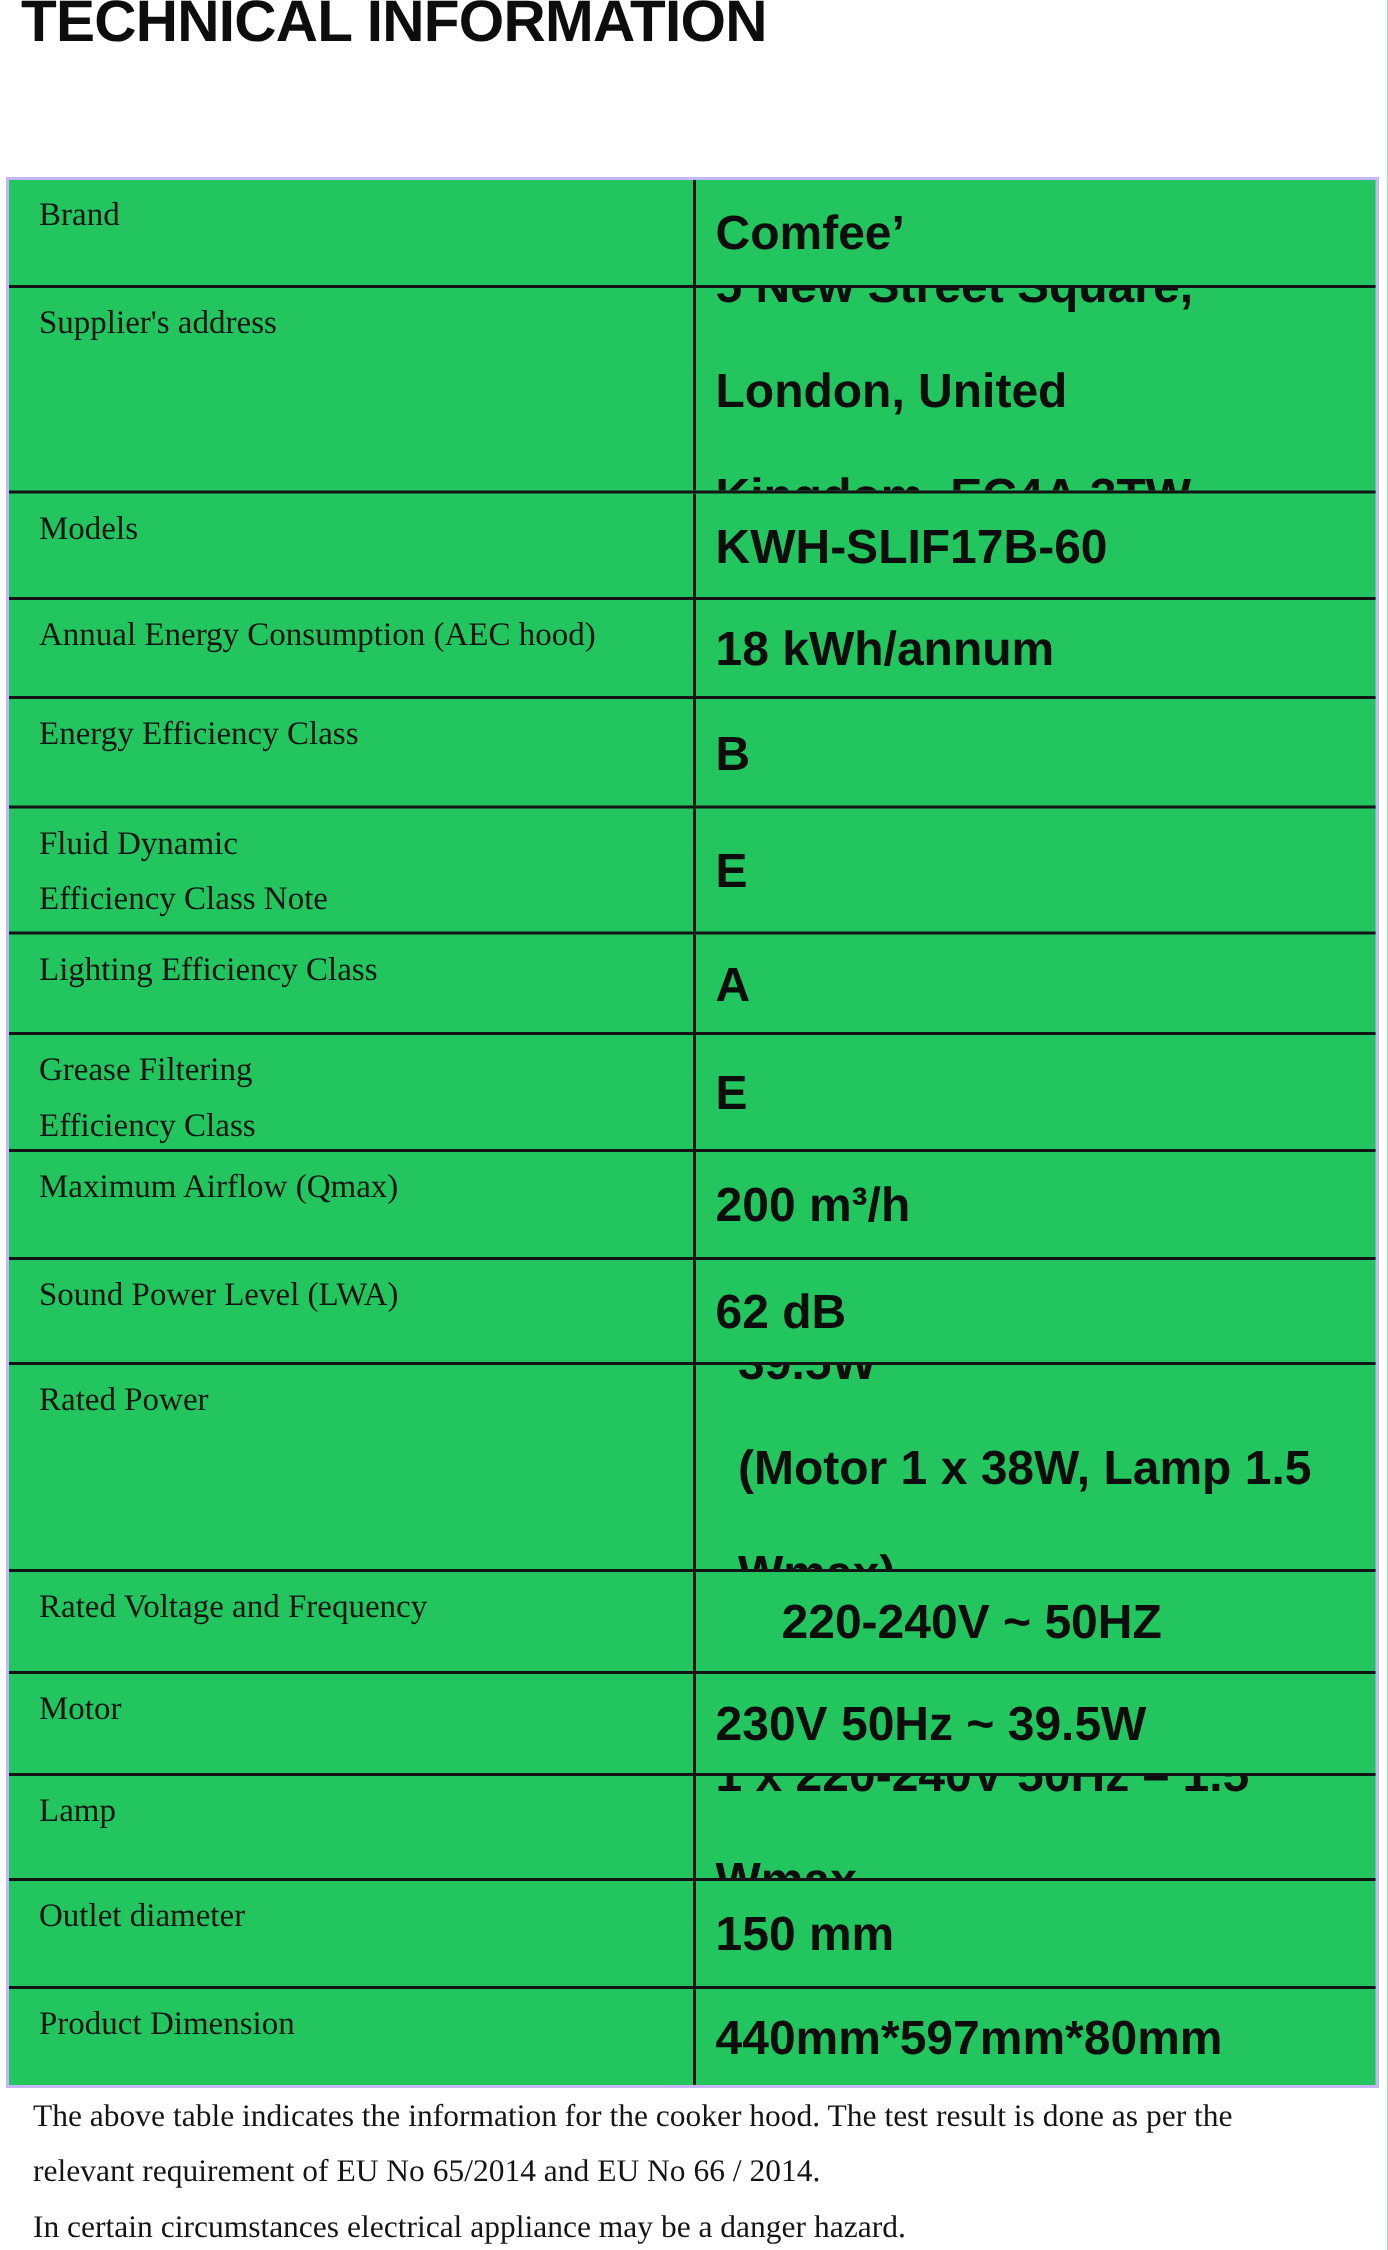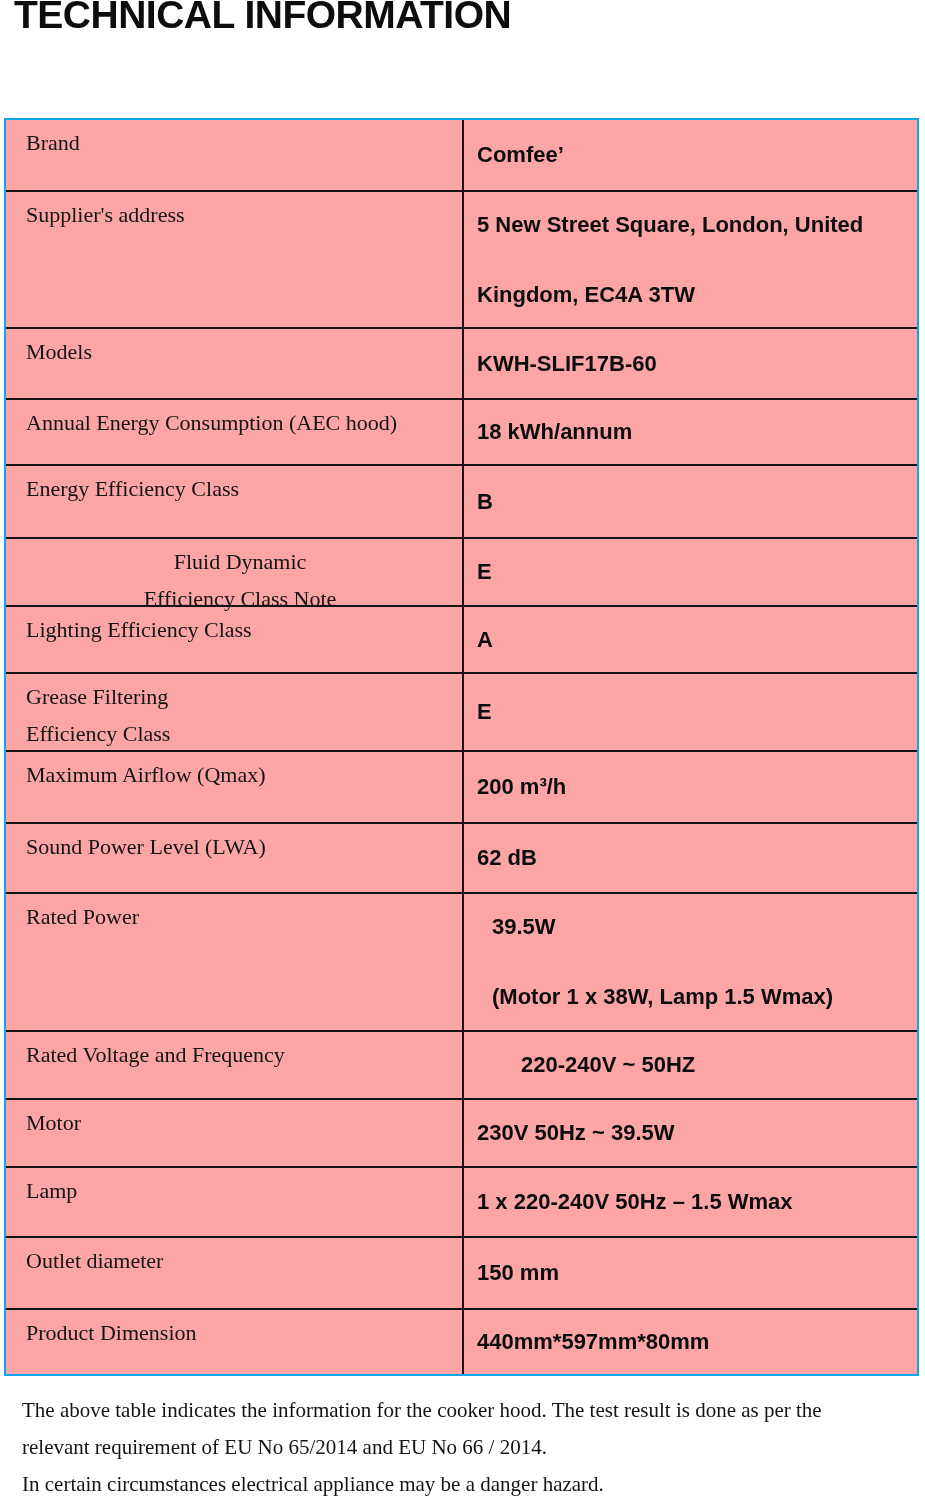--- a/index.html
+++ b/index.html
@@ -17,23 +17,23 @@
     font-size: 39px;
     font-weight: 800;
     letter-spacing: -0.5px;
     color: #0d0d0d;
     white-space: pre;
   }
   .spec-table {
     position: absolute;
     top: 118px; left: 4px;
     width: 915px;
-    border: 2px solid #0ea5e9;
-    box-sizing: border-box;
-    background: #fca5a5;
+    border: 2px solid #c4b5fd;
+    box-sizing: border-box;
+    background: #22c55e;
   }
   .row {
     display: flex;
     border-bottom: 2px solid #141414;
     box-sizing: border-box;
   }
   .row:last-child { border-bottom: none; }
   .cell-label {
     flex: 0 0 458px;
     width: 458px;
@@ -50,41 +50,41 @@
     flex: 1;
     display: flex;
     align-items: center;
     padding-left: 13px;
     box-sizing: border-box;
     overflow: hidden;
   }
   .cell-value .val {
     font-family: "Liberation Sans", sans-serif;
     font-weight: 700;
-    font-size: 22px;
+    font-size: 32px;
     line-height: 70px;
     white-space: pre-line;
     color: #0d0d0d;
   }
   .footer-note {
     position: absolute;
     top: 1392px; left: 22px;
     font-family: "Liberation Serif", serif;
     font-size: 21px;
     line-height: 37px;
     white-space: pre;
     color: #141414;
   }
   
   .r1  { height: 72px; }
   .r2  { height: 137px; }
   .r3  { height: 71px; }
   .r4  { height: 66px; }
   .r5  { height: 73px; }
-  .r6  { height: 68px; text-align: center; }
+  .r6  { height: 84px; }
   .r7  { height: 67px; }
   .r8  { height: 78px; }
   .r9  { height: 72px; }
   .r10 { height: 70px; }
   .r11 { height: 138px; gap: 15px; }
   .r12 { height: 68px; gap: 44px; }
   .r13 { height: 68px; }
   .r14 { height: 70px; }
   .r15 { height: 72px; }
   .r16 { height: 64px; }

